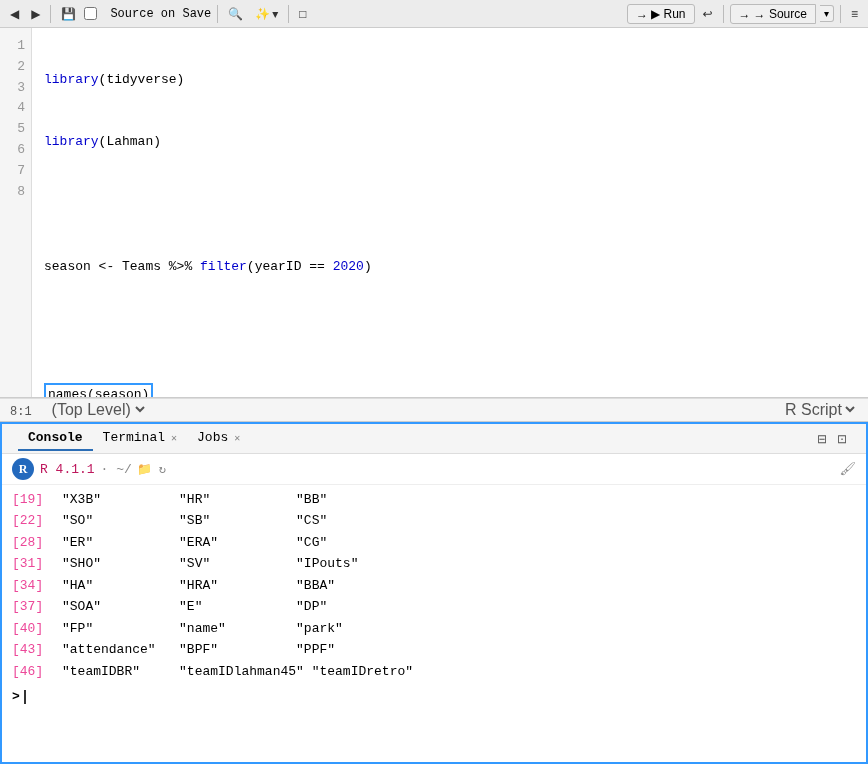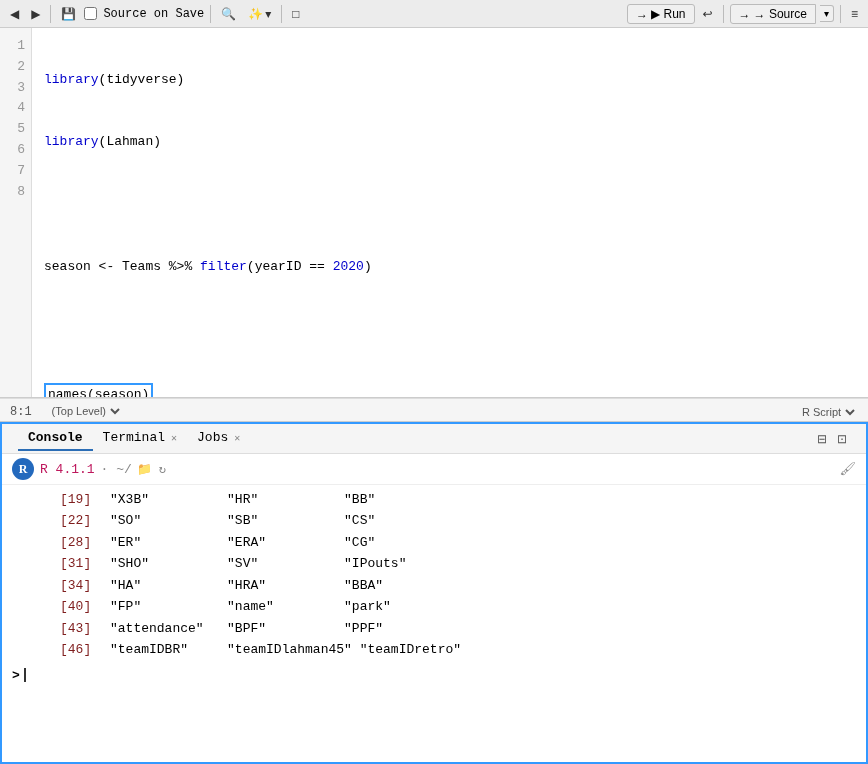--- a/index.html
+++ b/index.html
@@ -131,21 +131,21 @@
     }
     .status-right {
       margin-left: auto;
       display: flex;
       align-items: center;
       gap: 4px;
     }
     .status-select {
       background: none;
       border: none;
-      font-size: 11px;
+      font-size: 16px;
       color: #555;
       cursor: pointer;
     }
 
     
     .console-panel {
       border: 2px solid #3399ff;
       height: calc(764px - 28px - 370px - 24px);
       display: flex;
       flex-direction: column;
@@ -248,23 +248,22 @@
       background: #bbb;
       border-radius: 6px;
       border: 2px solid #f0f0f0;
     }
     .output-row {
       display: flex;
       white-space: pre;
       gap: 0;
     }
     .output-idx {
-      color: #7f1d1d;
+      color: #ec4899;
       min-width: 50px;
-      margin-left: 48px;
     }
     .output-val {
       color: #000;
     }
     .prompt-line {
       display: flex;
       align-items: center;
       margin-top: 4px;
     }
     .prompt-char {
@@ -287,21 +286,21 @@
   <button class="toolbar-btn">
     <span>◀</span>
   </button>
   <button class="toolbar-btn">
     <span>▶</span>
   </button>
   <div class="toolbar-separator"></div>
   <button class="toolbar-btn">
     <span>💾</span>
   </button>
-  <label style="display:flex;align-items:center;gap:6px;font-size:12px;cursor:pointer;justify-content:center;">
+  <label style="display:flex;align-items:center;gap:13px;font-size:12px;cursor:pointer;justify-content:center;">
     <input type="checkbox" style="">
     <span>Source on Save</span>
   </label>
   <div class="toolbar-separator"></div>
   <button class="toolbar-btn">
     <span>🔍</span>
   </button>
   <button class="toolbar-btn">
     <span>✨</span>
     <span>▾</span>
@@ -438,20 +437,26 @@
       <span class="output-val">"SV"           </span>
       <span class="output-val">"IPouts"</span>
     </div>
     <div class="output-row">
       <span class="output-idx">[34]</span>
       <span class="output-val">"HA"           </span>
       <span class="output-val">"HRA"          </span>
       <span class="output-val">"BBA"</span>
     </div>
     <div class="output-row">
+      <span class="output-idx">[37]</span>
+      <span class="output-val">"SOA"          </span>
+      <span class="output-val">"E"            </span>
+      <span class="output-val">"DP"</span>
+    </div>
+    <div class="output-row">
       <span class="output-idx">[40]</span>
       <span class="output-val">"FP"           </span>
       <span class="output-val">"name"         </span>
       <span class="output-val">"park"</span>
     </div>
     <div class="output-row">
       <span class="output-idx">[43]</span>
       <span class="output-val">"attendance"   </span>
       <span class="output-val">"BPF"          </span>
       <span class="output-val">"PPF"</span>

